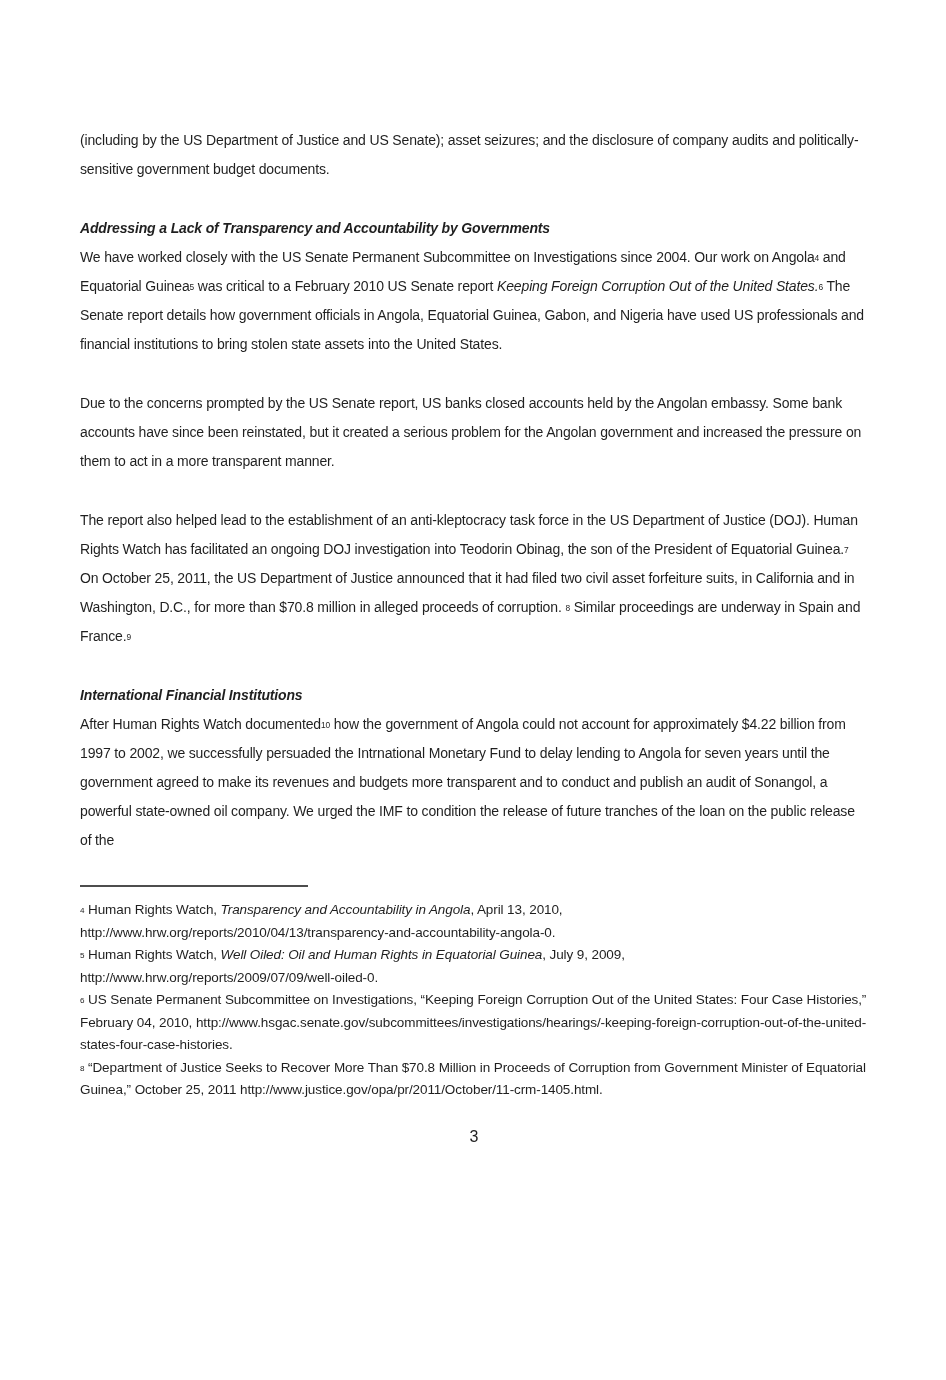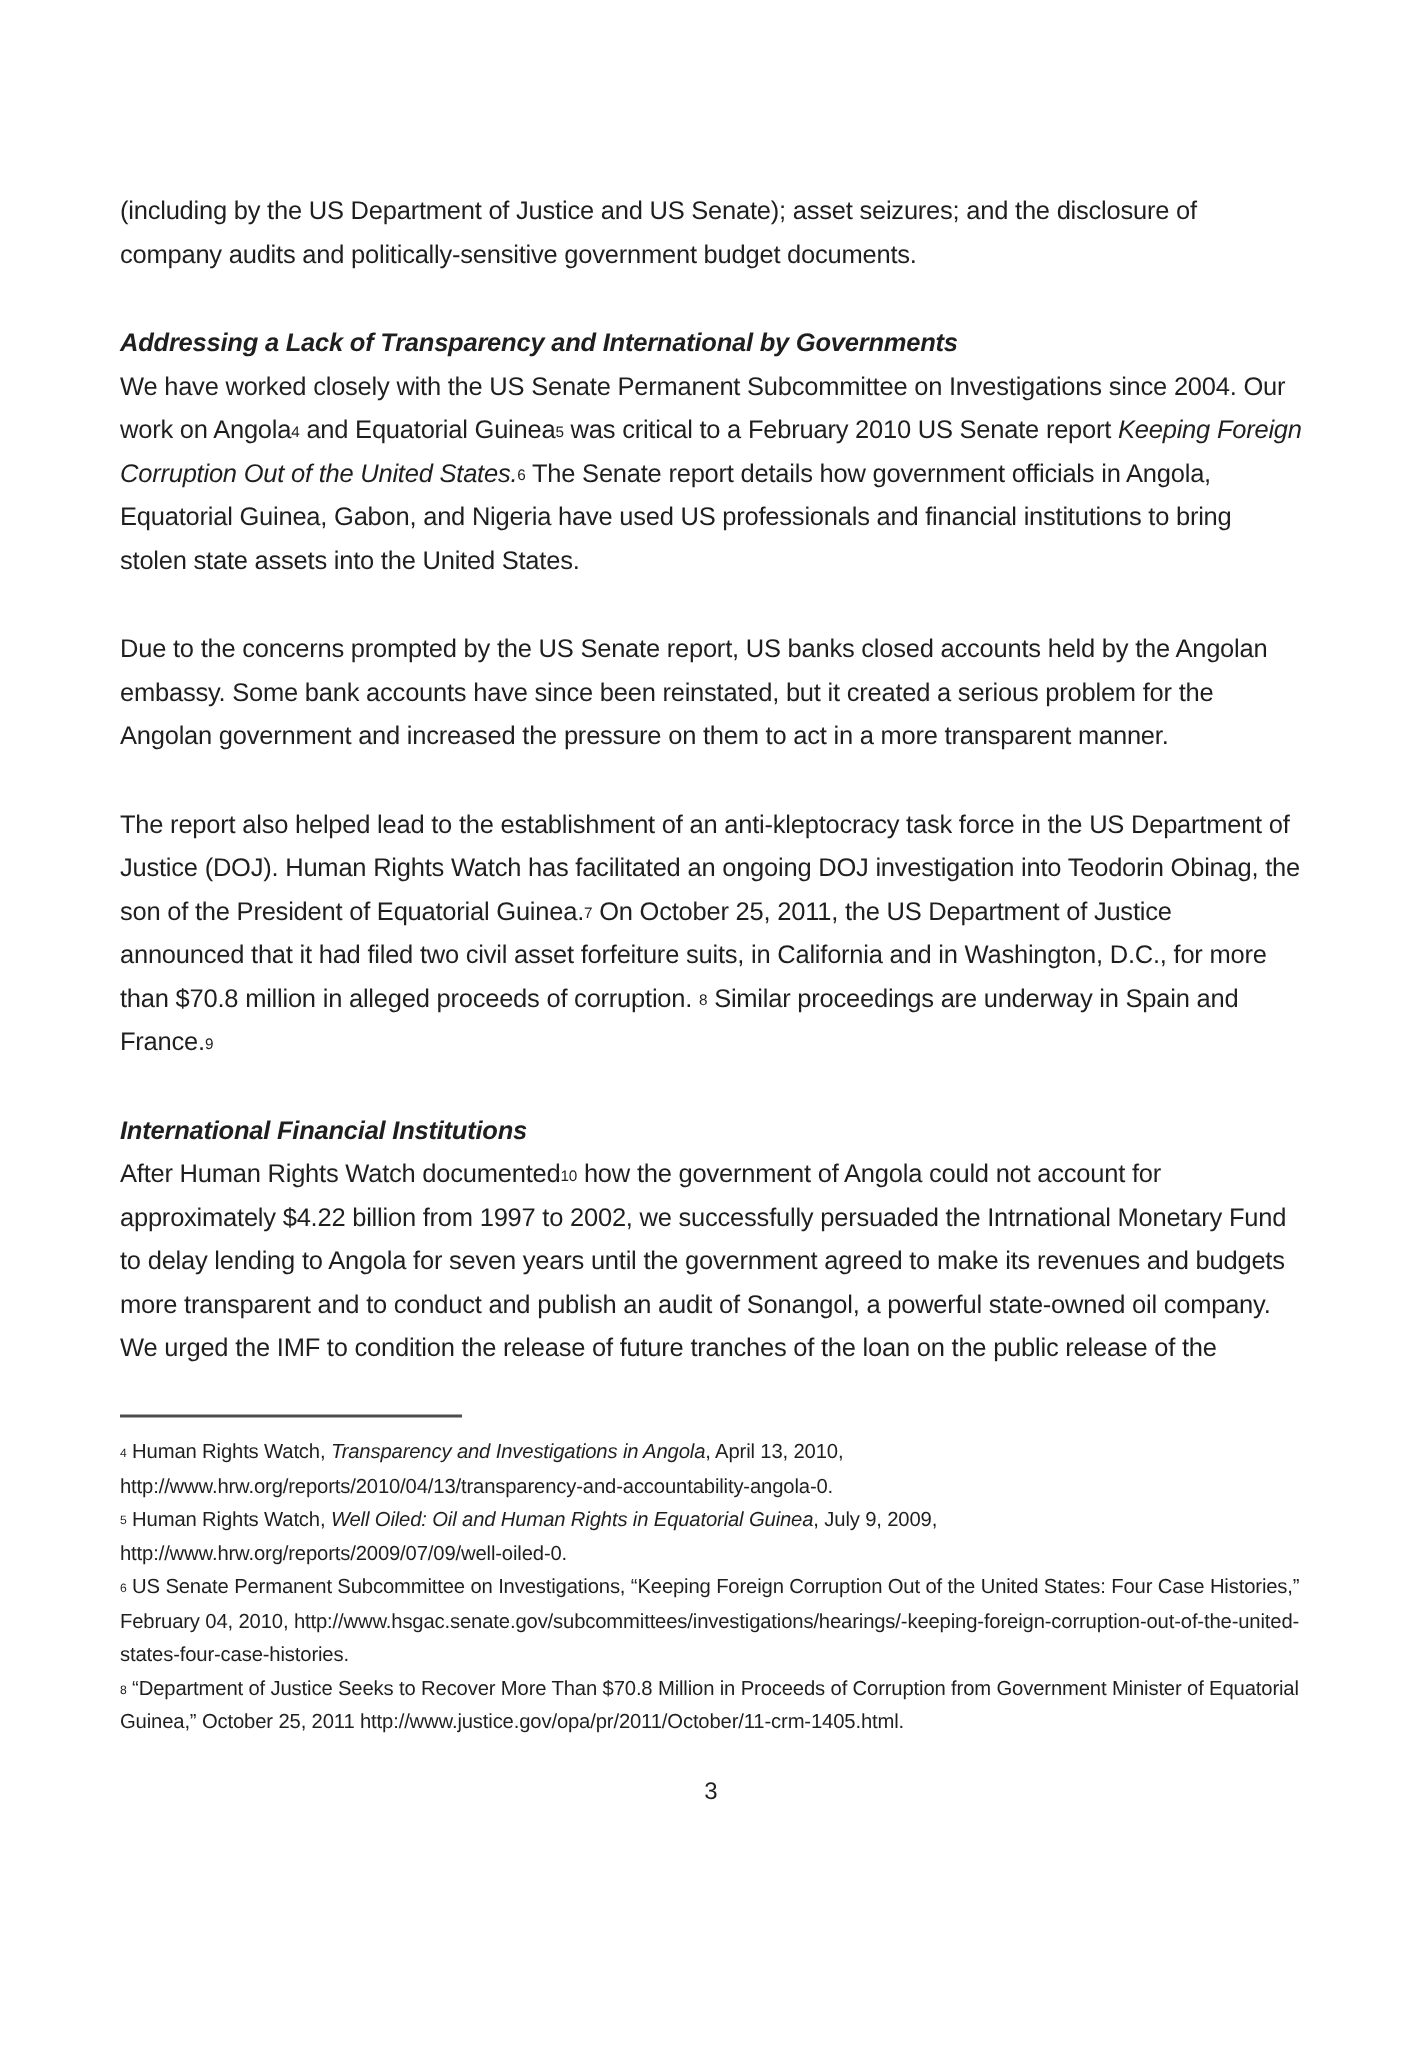--- a/index.html
+++ b/index.html
@@ -9,21 +9,21 @@
     height: 1380px;
     background: #ffffff;
     box-sizing: border-box;
     padding: 126px 78px 0 80px;
     font-family: "Liberation Sans", "DejaVu Sans", sans-serif;
     color: #1f1f1f;
     overflow: hidden;
   }
   .body-text .paragraph,
   .body-text .heading {
-    font-size: 17px;
+    font-size: 14px;
     line-height: 29px;
     letter-spacing: -0.15px;
     margin: 0 0 30px 0;
     text-align: left;
   }
   .body-text .heading {
     font-weight: 700;
     font-style: italic;
     margin-bottom: 0;
   }
@@ -54,30 +54,30 @@
     font-size: 16px;
     color: #1f1f1f;
   }
 </style>
 </head>
 <body>
 
 <div class="page">
   <section class="body-text" id="body-text">
       <p class="paragraph"><span>(including by the US Department of Justice and US Senate); asset seizures; and the disclosure of company audits and politically-sensitive government budget documents.</span></p>
-      <p class="heading"><span>Addressing a Lack of Transparency and International by Governments</span></p>
+      <p class="heading"><span>Addressing a Lack of Transparency and Accountability by Governments</span></p>
       <p class="paragraph"><span>We have worked closely with the US Senate Permanent Subcommittee on Investigations since 2004. Our work on Angola</span><sup class="fnref">4</sup><span> and Equatorial Guinea</span><sup class="fnref">5</sup><span> was critical to a February 2010 US Senate report </span><span class="it">Keeping Foreign Corruption Out of the United States.</span><sup class="fnref">6</sup><span> The Senate report details how government officials in Angola, Equatorial Guinea, Gabon, and Nigeria have used US professionals and financial institutions to bring stolen state assets into the United States.</span></p>
       <p class="paragraph"><span>Due to the concerns prompted by the US Senate report, US banks closed accounts held by the Angolan embassy. Some bank accounts have since been reinstated, but it created a serious problem for the Angolan government and increased the pressure on them to act in a more transparent manner.</span></p>
       <p class="paragraph"><span>The report also helped lead to the establishment of an anti-kleptocracy task force in the US Department of Justice (DOJ). Human Rights Watch has facilitated an ongoing DOJ investigation into Teodorin Obinag, the son of the President of Equatorial Guinea.</span><sup class="fnref">7</sup><span> On October 25, 2011, the US Department of Justice announced that it had filed two civil asset forfeiture suits, in California and in Washington, D.C., for more than $70.8 million in alleged proceeds of corruption. </span><sup class="fnref">8</sup><span> Similar proceedings are underway in Spain and France.</span><sup class="fnref">9</sup></p>
       <p class="heading"><span>International Financial Institutions</span></p>
       <p class="paragraph"><span>After Human Rights Watch documented</span><sup class="fnref">10</sup><span> how the government of Angola could not account for approximately $4.22 billion from 1997 to 2002, we successfully persuaded the Intrnational Monetary Fund to delay lending to Angola for seven years until the government agreed to make its revenues and budgets more transparent and to conduct and publish an audit of Sonangol, a powerful state-owned oil company. We urged the IMF to condition the release of future tranches of the loan on the public release of the</span></p>
     </section>
   <div class="fn-divider"></div>
   <section class="footnotes" id="footnotes">
-      <p class="footnote"><sup class="fnref">4</sup><span> Human Rights Watch, </span><span class="it">Transparency and Investigations in Angola</span><span>, April 13, 2010, http://www.hrw.org/reports/2010/04/13/transparency-and-accountability-angola-0.</span></p>
+      <p class="footnote"><sup class="fnref">4</sup><span> Human Rights Watch, </span><span class="it">Transparency and Accountability in Angola</span><span>, April 13, 2010, http://www.hrw.org/reports/2010/04/13/transparency-and-accountability-angola-0.</span></p>
       <p class="footnote"><sup class="fnref">5</sup><span> Human Rights Watch, </span><span class="it">Well Oiled: Oil and Human Rights in Equatorial Guinea</span><span>, July 9, 2009, http://www.hrw.org/reports/2009/07/09/well-oiled-0.</span></p>
       <p class="footnote"><sup class="fnref">6</sup><span> US Senate Permanent Subcommittee on Investigations, “Keeping Foreign Corruption Out of the United States: Four Case Histories,” February 04, 2010, http://www.hsgac.senate.gov/subcommittees/investigations/hearings/-keeping-foreign-corruption-out-of-the-united-states-four-case-histories.</span></p>
       <p class="footnote"><sup class="fnref">8</sup><span> “Department of Justice Seeks to Recover More Than $70.8 Million in Proceeds of Corruption from Government Minister of Equatorial Guinea,” October 25, 2011 http://www.justice.gov/opa/pr/2011/October/11-crm-1405.html.</span></p>
     </section>
   <footer class="page-footer">
     <span>3</span>
   </footer>
 </div>
 
 </body></html>

